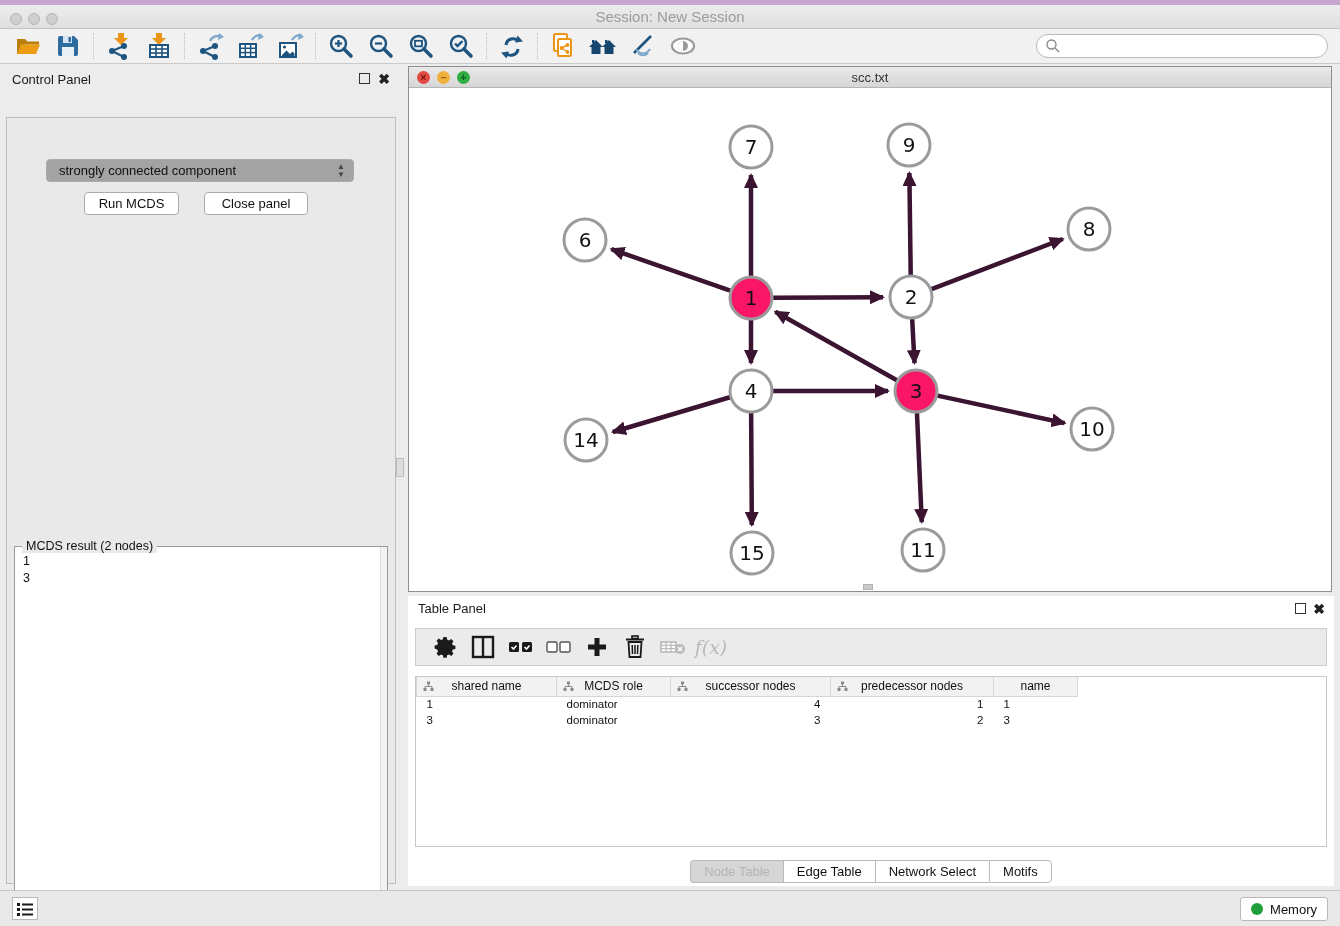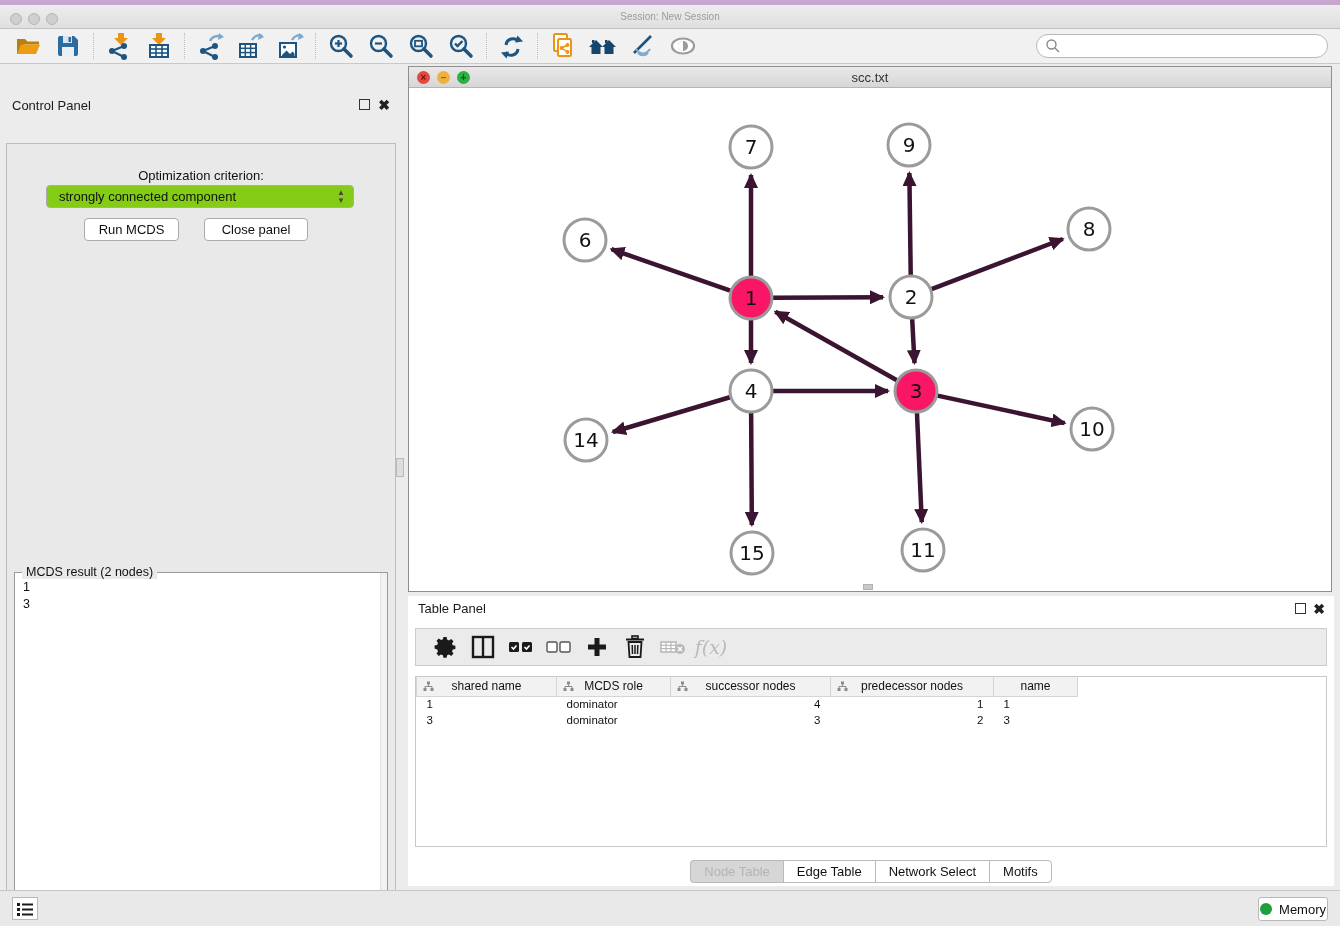--- a/index.html
+++ b/index.html
@@ -7,49 +7,49 @@
   body { font-family:"Liberation Sans", sans-serif; background:#ECECEC; position:relative;
          -webkit-font-smoothing:antialiased; }
   .abs { position:absolute; }
 
   
   #desktop-strip { left:0; top:0; width:1340px; height:5px; background:#C9A6CF; }
   #titlebar { left:0; top:5px; width:1340px; height:24px; background:linear-gradient(#EDEDED,#DFDFDF);
               border-bottom:1px solid #C2C2C2; }
   .tl-dot { position:absolute; top:8px; width:12px; height:12px; border-radius:50%;
             background:#CFCFCF; border:1px solid #B5B5B5; }
-  #window-title { width:100%; text-align:center; line-height:24px; font-size:10px; color:#9B9B9B; }
+  #window-title { width:100%; text-align:center; line-height:24px; font-size:15px; color:#9B9B9B; }
 
   
   #toolbar { left:0; top:29px; width:1340px; height:35px; background:#F1F1F1;
              border-bottom:1px solid #C9C9C9; display:flex; align-items:center; padding:0 8px; }
   .tbtn { width:40px; height:32px; display:flex; align-items:center; justify-content:center; }
   .tsep { width:0; height:26px; border-left:1px dotted #BDBDBD; margin:0 5px; }
   #search-wrap { margin-left:auto; margin-right:4px; }
   #search-input { width:292px; height:24px; border:1px solid #B9B9B9; border-radius:13px;
                   background:#fff; padding:0 10px 0 28px; font-size:13px; outline:none; color:#333;}
   #search-icon { position:absolute; margin-left:9px; margin-top:4px; }
 
   
-  #control-panel { left:0; top:66px; width:402px; height:820px; background:#ECECEC;margin-top:26px; }
+  #control-panel { left:0; top:66px; width:402px; height:820px; background:#ECECEC; }
   #cp-header { height:26px; position:relative; }
   #cp-title { position:absolute; left:12px; top:6px; font-size:13px; color:#1a1a1a; }
   .float-btn { position:absolute; top:7px; font-size:12px; color:#222; line-height:12px; }
   #cp-float { right:32px; width:11px; height:11px; border:1.5px solid #333; }
   #cp-close { right:12px; font-weight:bold; font-size:14px; }
   #cp-tabs { position:absolute; left:0; top:30px; width:100%; display:flex; justify-content:center; z-index:3; }
   .seg-tab { font-size:13px; padding:3px 14px; background:#fff; border:1px solid #B9B9B9;
              border-right:none; color:#111; }
   .seg-tab:first-child { border-radius:4px 0 0 4px; }
   .seg-tab:last-child  { border-right:1px solid #B9B9B9; border-radius:0 4px 4px 0; }
   .seg-tab.active-dim  { background:#E4E4E4; color:#B4B4B4; }
   #cp-content { position:absolute; left:6px; top:51px; width:390px; height:767px;
                 border:1px solid #BDBDBD; background:#E9E9E9; }
   #opt-label { margin-top:24px; text-align:center; font-size:13px; color:#111; }
-  #criterion-select { position:absolute; left:39px; top:41px; width:308px; height:23px; background:#84cc16;
+  #criterion-select { position:absolute; left:39px; top:41px; width:308px; height:23px; background:#a3a3a3;
                       border:1px solid #ABABAB; border-radius:4px; font-size:13px; color:#111;
                       display:flex; align-items:center; padding-left:12px; }
   #criterion-stepper { position:absolute; right:8px; top:3px; font-size:8px; color:#444; line-height:8px;
                        text-align:center; }
   .btn { position:absolute; top:74px; height:23px; background:#fff; border:1px solid #ABABAB;
          border-radius:4px; font-size:13px; color:#111; display:flex; align-items:center;
          justify-content:center; }
   #run-btn { left:77px; width:95px; }
   #close-btn { left:197px; width:104px; }
   #result-group { position:absolute; left:7px; top:428px; width:374px; height:378px;
@@ -98,21 +98,21 @@
   .tp-tab:last-child { border-right:1px solid #B9B9B9; border-radius:0 4px 4px 0; }
   .tp-tab.active-dim { background:#D6D6D6; color:#B4B4B4; }
 
   
   #status-bar { left:0; top:890px; width:1340px; height:36px; background:#E9E9E9;
                 border-top:1px solid #C6C6C6; }
   #list-btn { position:absolute; left:12px; top:6px; width:26px; height:23px; background:#fff;
               border:1px solid #B9B9B9; display:flex; align-items:center; justify-content:center; }
   #memory-btn { position:absolute; right:12px; top:6px; height:24px; background:#fff;
                 border:1px solid #B9B9B9; border-radius:3px; font-size:13px; color:#111;
-                display:flex; align-items:center; padding:0 1px; gap:7px; }
+                display:flex; align-items:center; padding:0 10px; gap:7px; }
   #memory-dot { width:12px; height:12px; border-radius:50%; background:#1F9E3C; }
 </style>
 </head>
 <body>
 
 <div class="abs" id="desktop-strip"></div>
 <div class="abs" id="titlebar">
   <div class="tl-dot" style="left:10px"></div>
   <div class="tl-dot" style="left:28px"></div>
   <div class="tl-dot" style="left:46px"></div>
@@ -275,21 +275,20 @@
   </div>
 </div>
 
 <div class="abs" id="control-panel">
   <div id="cp-header">
     <span id="cp-title">Control Panel</span>
     <span class="float-btn" id="cp-float"></span>
     <span class="float-btn" id="cp-close">✖</span>
   </div>
   <div id="cp-content">
-    <div id="opt-label">Optimization criterion:</div>
     <div id="criterion-select">
       <span>strongly connected component</span>
       <span id="criterion-stepper">▲<br>▼</span>
     </div>
     <div class="btn" id="run-btn">Run MCDS</div>
     <div class="btn" id="close-btn">Close panel</div>
     <div id="result-group">
       <div id="result-area">
           <div>1</div>
           <div>3</div>

